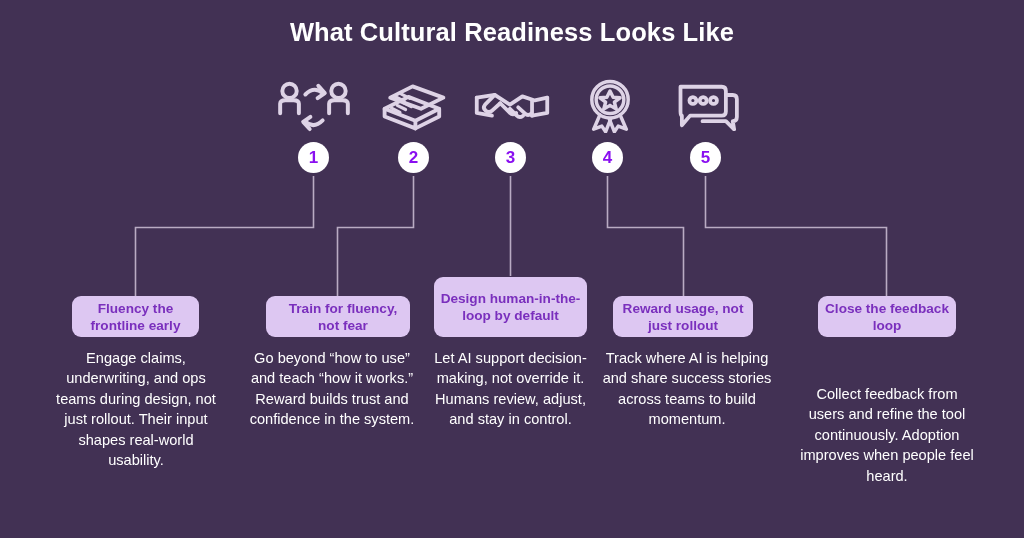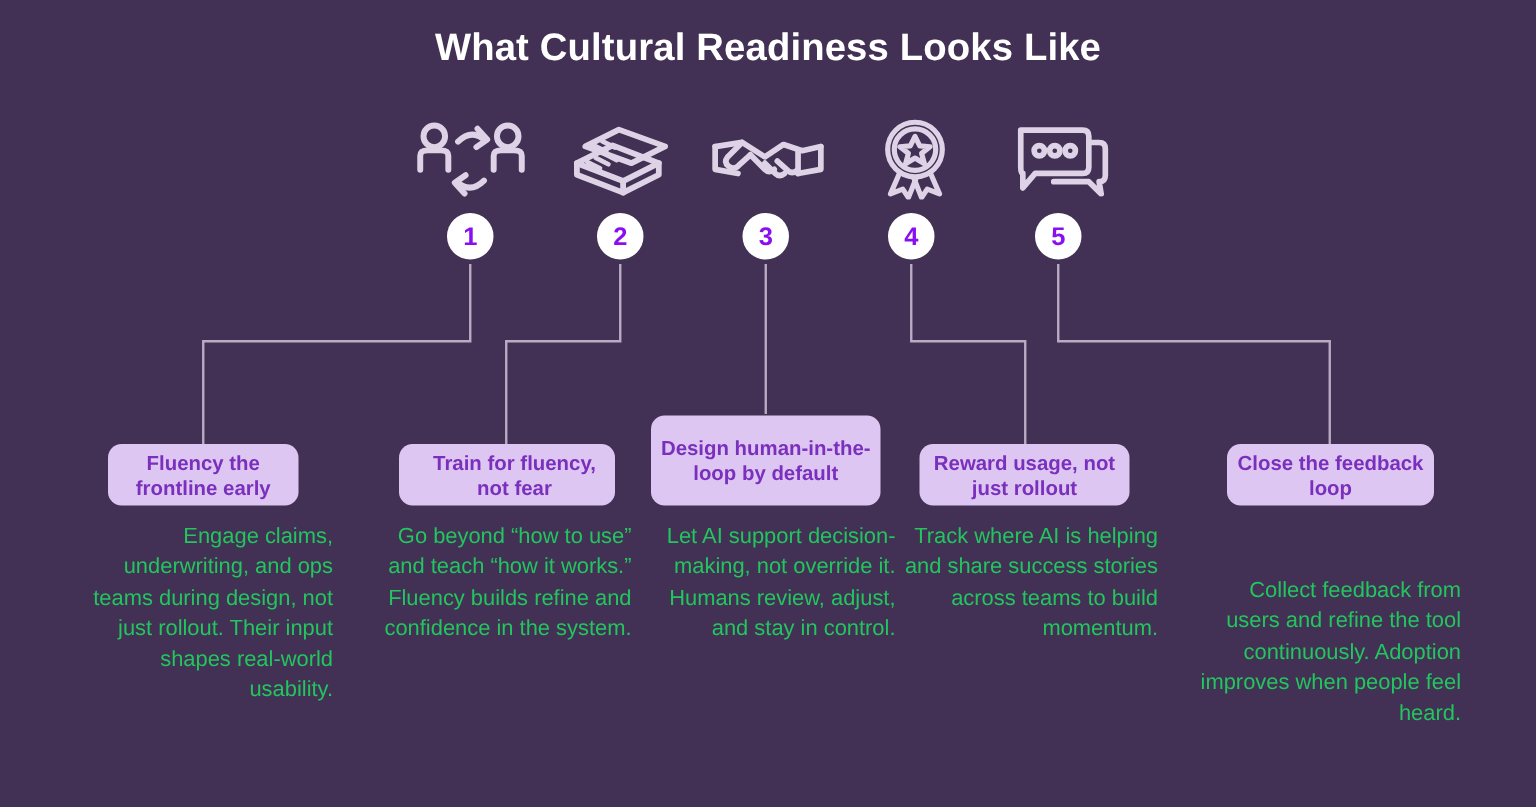--- a/index.html
+++ b/index.html
@@ -104,24 +104,24 @@
     text-align: center;
     display: flex;
     align-items: center;
     justify-content: center;
     padding: 7px 6px;
   }
 
   
   .body-copy {
     position: absolute;
-    color: #22c55e;
+    color: #ffffff;
     font-size: 14.6px;
     line-height: 20.4px;
-    text-align: right;
+    text-align: center;
   }
 </style>
 </head>
 <body>
 
 <div class="stage">
 
   <div class="title">What Cultural Readiness Looks Like</div>
 
   <div class="icon-wrap" style="left:274px;">
@@ -198,18 +198,18 @@
     <path class="conn" d="M705.5 176 L705.5 227.5 L886.5 227.5 L886.5 296"></path>
   </svg>
 
   <div class="pill" style="left:72px;  top:296px; width:127px; height:41px;">Fluency the frontline early</div>
   <div class="pill" style="left:266px; top:296px; width:144px; height:41px;padding-left:16px;">Train for fluency, not fear</div>
   <div class="pill" style="left:613px; top:296px; width:140px; height:41px;">Reward usage, not just rollout</div>
   <div class="pill" style="left:434px; top:277px; width:153px; height:60px;">Design human-in-the-loop by default</div>
   <div class="pill" style="left:818px; top:296px; width:138px; height:41px;text-align:center;">Close the feedback loop</div>
 
   <div class="body-copy" style="left:50px;  top:348px; width:172px;">Engage claims, underwriting, and ops teams during design, not just rollout. Their input shapes real-world usability.</div>
-  <div class="body-copy" style="left:243px; top:348px; width:178px;">Go beyond “how to use” and teach “how it works.” Fluency builds refine and confidence in the system.</div>
+  <div class="body-copy" style="left:243px; top:348px; width:178px;">Go beyond “how to use” and teach “how it works.” Reward builds trust and confidence in the system.</div>
   <div class="body-copy" style="left:424px; top:348px; width:173px;">Let AI support decision-making, not override it. Humans review, adjust, and stay in control.</div>
   <div class="body-copy" style="left:602px; top:348px; width:170px;">Track where AI is helping and share success stories across teams to build momentum.</div>
   <div class="body-copy" style="left:800px; top:348px; width:174px;margin-top:36px;">Collect feedback from users and refine the tool continuously. Adoption improves when people feel heard.</div>
 
 </div>
 
 </body></html>

